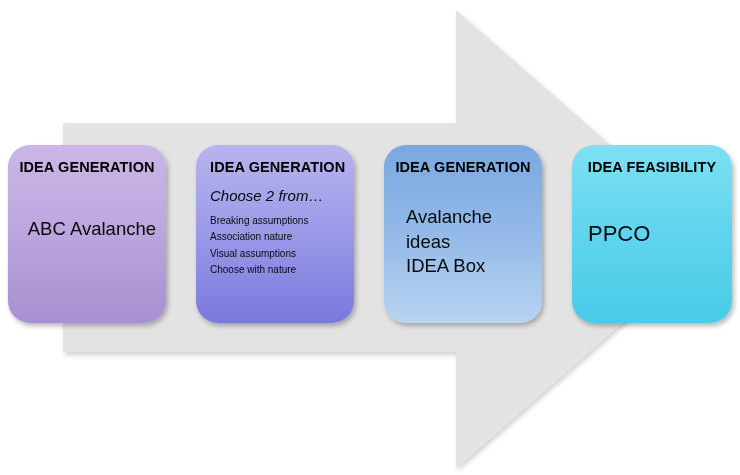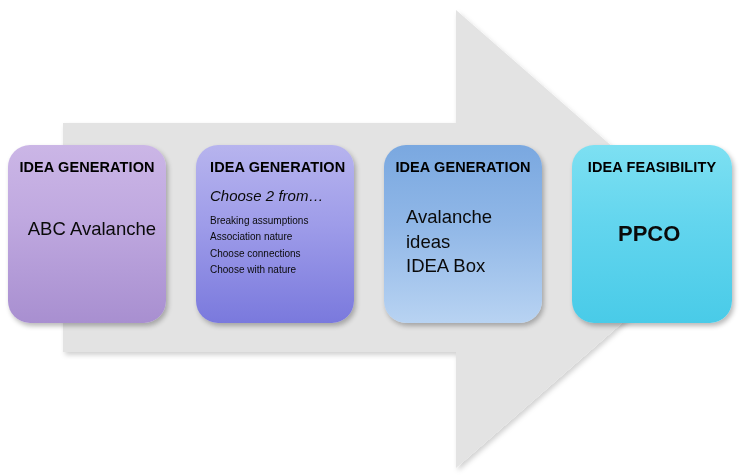--- a/index.html
+++ b/index.html
@@ -104,23 +104,22 @@
     margin-left: 12px;
   }
   
   #box-idea-feasibility {
     left: 572px;
     width: 160px;
     background: linear-gradient(180deg, #7de0f2 0%, #62d5ee 45%, #49cbe8 100%);
   }
   #box-idea-feasibility .stage-main {
     margin-top: 44px;
-    margin-left: 36px;
+    margin-left: 6px;
     font-size: 22px;
-    font-weight: bold;
   }
 </style>
 </head>
 <body>
 
 <div id="canvas">
 
   <svg id="arrow-layer" viewBox="0 0 740 475" width="740" height="475" aria-hidden="true">
     <defs>
       <filter id="arrow-shadow" x="-10%" y="-10%" width="130%" height="130%">
@@ -137,21 +136,21 @@
     </div>
   </div>
 
   <div class="stage-box" id="box-idea-expansion">
     <div class="stage-title">IDEA GENERATION</div>
     <div class="stage-body">
       <div class="stage-lead">Choose 2 from…</div>
       <ul class="stage-list">
         <li>Breaking assumptions</li>
         <li>Association nature</li>
-        <li>Choose connections</li>
+        <li>Visual assumptions</li>
         <li>Choose with nature</li>
       </ul>
     </div>
   </div>
 
   <div class="stage-box" id="box-idea-selection">
     <div class="stage-title">IDEA GENERATION</div>
     <div class="stage-body">
       <div class="stage-main">Avalanche ideas</div>
       <div class="stage-main" style="margin-top:0;margin-left:12px;">IDEA Box</div>

